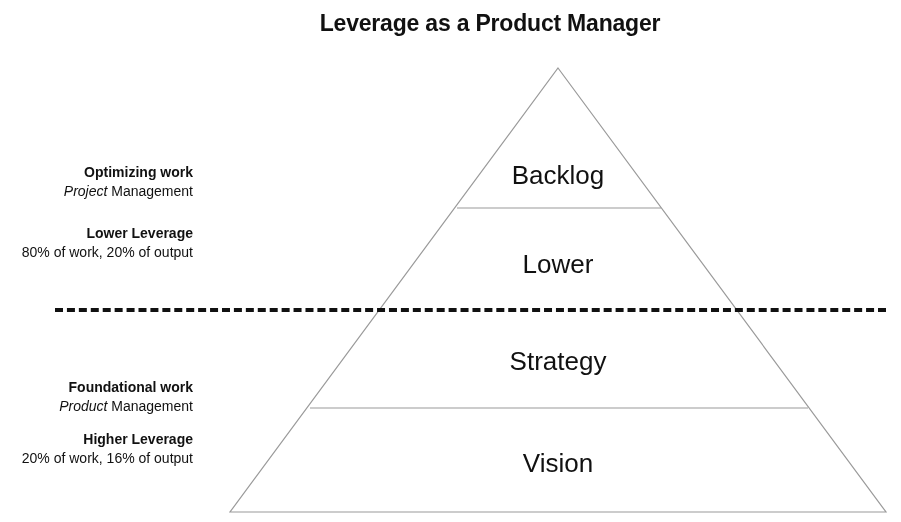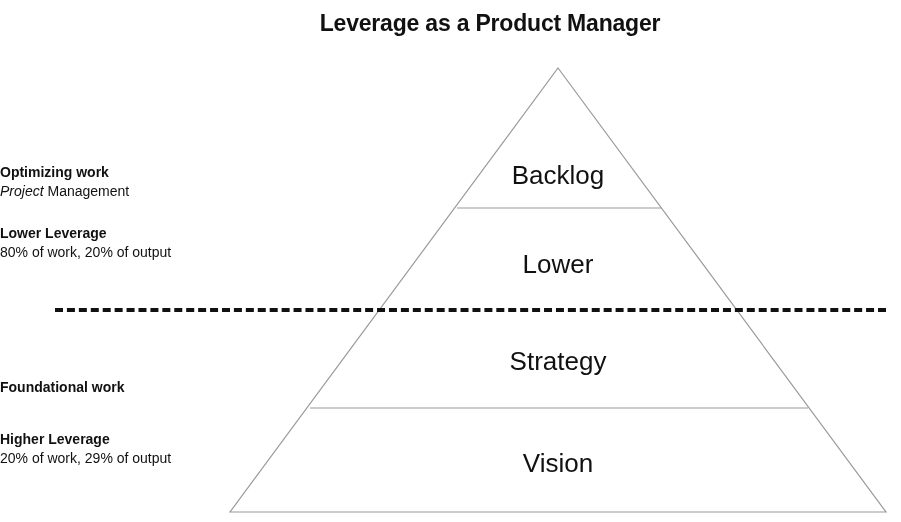--- a/index.html
+++ b/index.html
@@ -55,20 +55,21 @@
   }
   #tier-label-backlog  { left: 408px; top: 160px; }
   #tier-label-scope    { left: 408px; top: 249px; }
   #tier-label-strategy { left: 408px; top: 346px; }
   #tier-label-vision   { left: 408px; top: 448px; }
 
   
   .annotation {
     position: absolute;
     width: 193px;
+    text-align: right;
     white-space: nowrap;
   }
   .annotation .ann-heading {
     display: block;
     font-size: 14px;
     font-weight: bold;
     color: #111111;
     line-height: 19px;
   }
   .annotation .ann-sub {
@@ -120,18 +121,19 @@
 
 <div class="annotation" id="annotation-lower">
   <span class="ann-heading">Lower Leverage</span>
   <span class="ann-sub">80% of work, 20% of output</span>
 </div>
 
 <div id="leverage-divider"></div>
 
 <div class="annotation" id="annotation-foundational">
   <span class="ann-heading">Foundational work</span>
+  <span class="ann-sub"><em>Product</em><span> Management</span></span>
 </div>
 
 <div class="annotation" id="annotation-higher">
   <span class="ann-heading">Higher Leverage</span>
-  <span class="ann-sub">20% of work, 29% of output</span>
+  <span class="ann-sub">20% of work, 16% of output</span>
 </div>
 
 </body></html>

